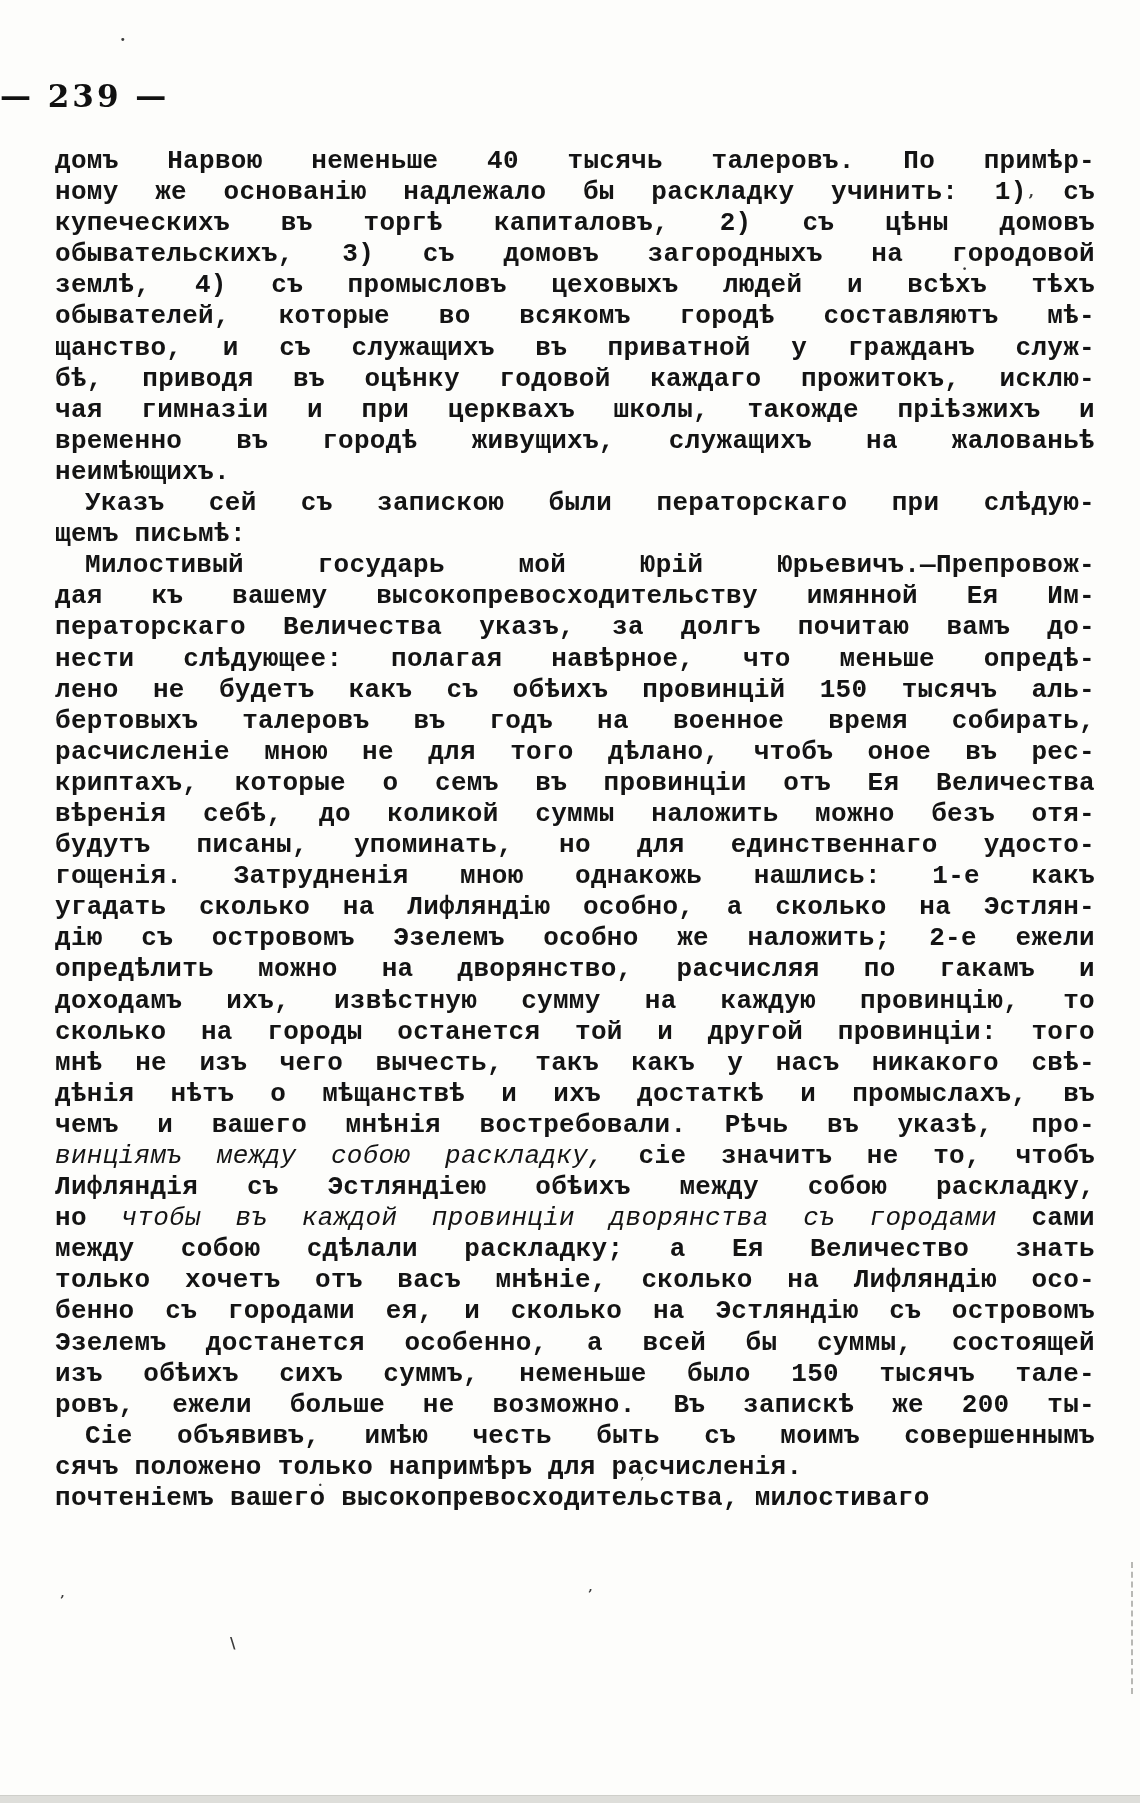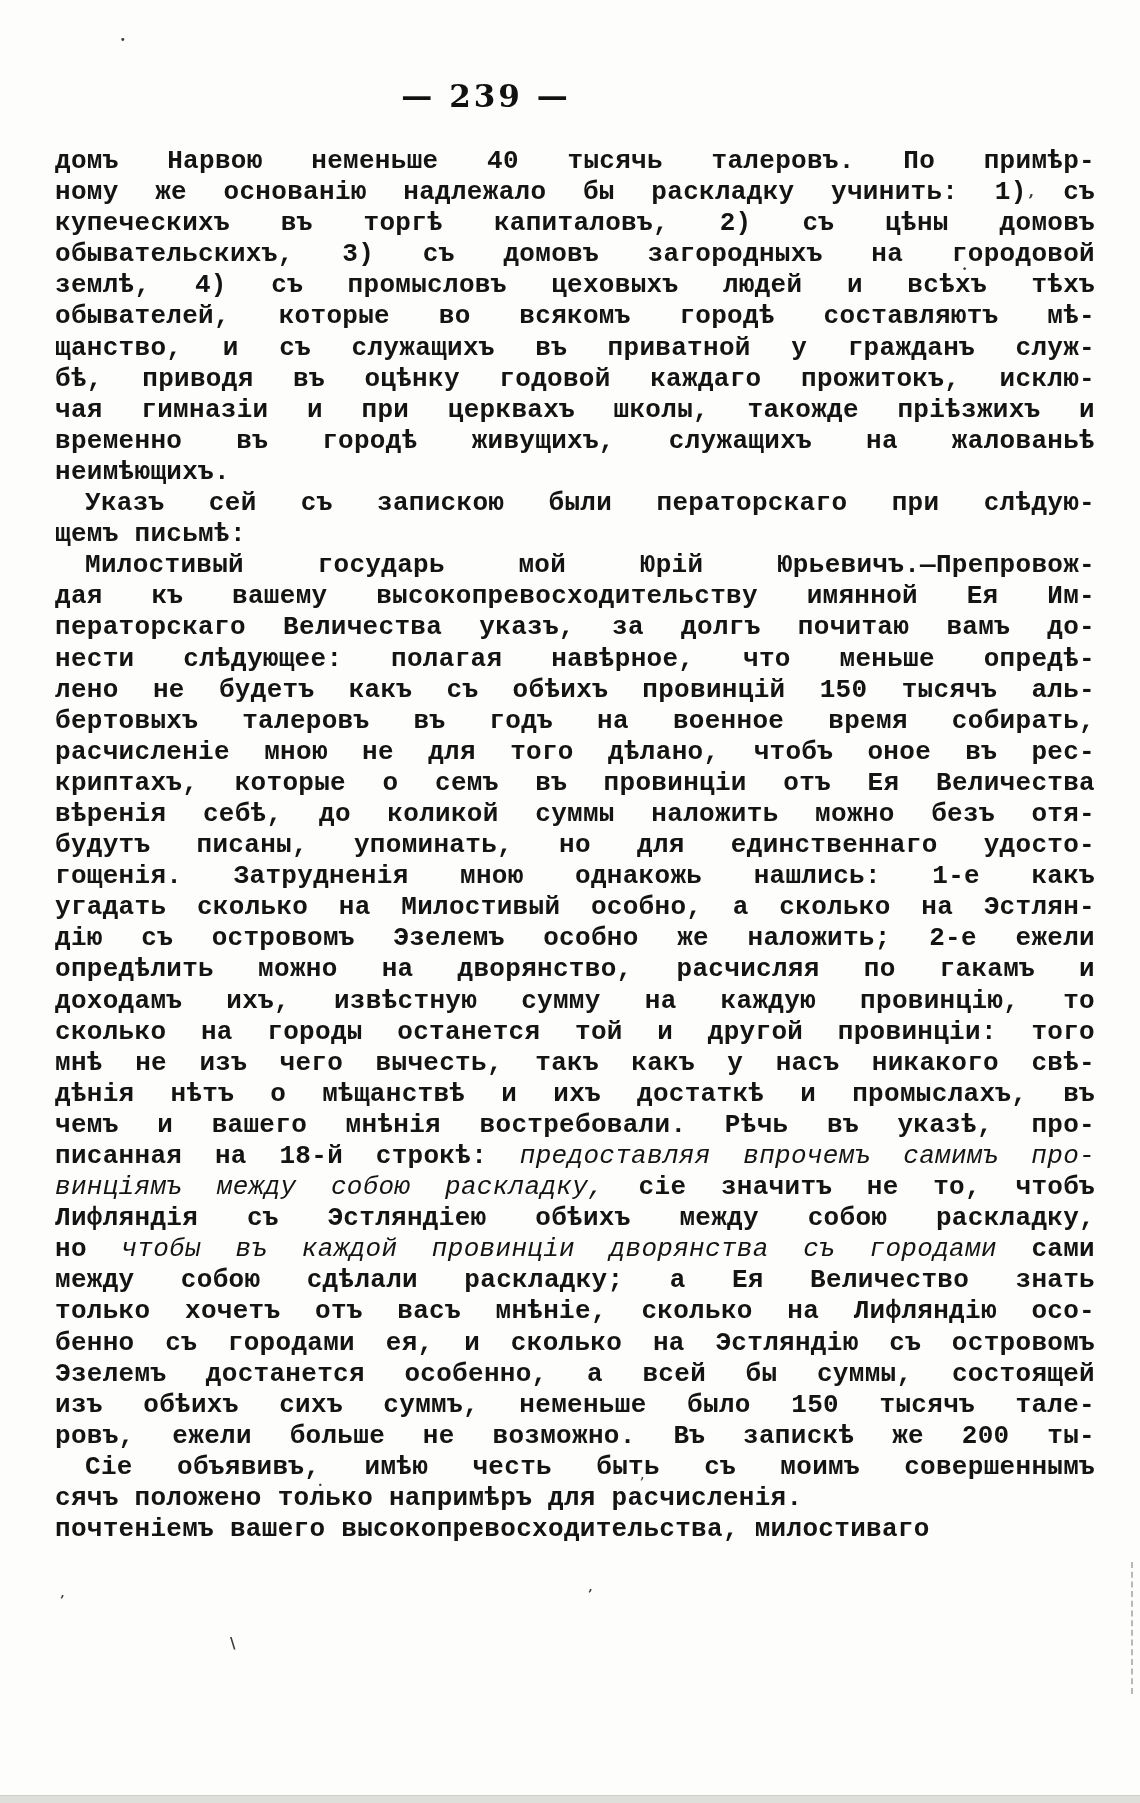--- a/index.html
+++ b/index.html
@@ -7,22 +7,22 @@
     width: 1140px; height: 1803px;
     background: #fdfdfb;
     position: relative;
     overflow: hidden;
     font-family: "DejaVu Serif", "Liberation Serif", serif;
     color: #141414;
   }
   .page { position: absolute; inset: 0; }
   .page-number {
     position: absolute;
-    top: 78px; left: 8px; width: 956px;
-    text-align: center;
+    top: 78px; left: 0; width: 956px;
+    text-align: left;
     font-size: 31px;
     font-weight: 700;
     letter-spacing: 3px;
     color: #111;
   }
   .text-block {
     position: absolute;
     left: 55px; top: 146px;
     width: 1040px;
   }
@@ -95,29 +95,28 @@
       <div class="line"><span>дая къ вашему высокопревосходительству имянной Ея Им-</span></div>
       <div class="line"><span>ператорскаго Величества указъ, за долгъ почитаю вамъ до-</span></div>
       <div class="line"><span>нести слѣдующее: полагая навѣрное, что меньше опредѣ-</span></div>
       <div class="line"><span>лено не будетъ какъ съ обѣихъ провинцій 150 тысячъ аль-</span></div>
       <div class="line"><span>бертовыхъ талеровъ въ годъ на военное время собирать,</span></div>
       <div class="line"><span>расчисленіе мною не для того дѣлано, чтобъ оное въ рес-</span></div>
       <div class="line"><span>криптахъ, которые о семъ въ провинціи отъ Ея Величества</span></div>
       <div class="line"><span>вѣренія себѣ, до коликой суммы наложить можно безъ отя-</span></div>
       <div class="line"><span>будутъ писаны, упоминать, но для единственнаго удосто-</span></div>
       <div class="line"><span>гощенія. Затрудненія мною однакожь нашлись: 1-е какъ</span></div>
-      <div class="line"><span>угадать сколько на Милостивый особно, а сколько на Эстлян-</span></div>
+      <div class="line"><span>угадать сколько на Лифляндію особно, а сколько на Эстлян-</span></div>
       <div class="line"><span>дію съ островомъ Эзелемъ особно же наложить; 2-е ежели</span></div>
       <div class="line"><span>опредѣлить можно на дворянство, расчисляя по гакамъ и</span></div>
       <div class="line"><span>доходамъ ихъ, извѣстную сумму на каждую провинцію, то</span></div>
       <div class="line"><span>сколько на городы останется той и другой провинціи: того</span></div>
       <div class="line"><span>мнѣ не изъ чего вычесть, такъ какъ у насъ никакого свѣ-</span></div>
       <div class="line"><span>дѣнія нѣтъ о мѣщанствѣ и ихъ достаткѣ и промыслахъ, въ</span></div>
       <div class="line"><span>чемъ и вашего мнѣнія востребовали. Рѣчь въ указѣ, про-</span></div>
-      <div class="line"><span>писанная на 18-й строкѣ: </span><span class="it">предоставляя впрочемъ самимъ про-</span></div>
       <div class="line"><span class="it">винціямъ между собою раскладку,</span><span> сіе значитъ не то, чтобъ</span></div>
       <div class="line"><span>Лифляндія съ Эстляндіею обѣихъ между собою раскладку,</span></div>
       <div class="line"><span>но </span><span class="it">чтобы въ каждой провинціи дворянства съ городами</span><span> сами</span></div>
       <div class="line"><span>между собою сдѣлали раскладку; а Ея Величество знать</span></div>
       <div class="line"><span>только хочетъ отъ васъ мнѣніе, сколько на Лифляндію осо-</span></div>
       <div class="line"><span>бенно съ городами ея, и сколько на Эстляндію съ островомъ</span></div>
       <div class="line"><span>Эзелемъ достанется особенно, а всей бы суммы, состоящей</span></div>
       <div class="line"><span>изъ обѣихъ сихъ суммъ, неменьше было 150 тысячъ тале-</span></div>
       <div class="line"><span>ровъ, ежели больше не возможно. Въ запискѣ же 200 ты-</span></div>
       <div class="line indent"><span>Сіе объявивъ, имѣю честь быть съ моимъ совершеннымъ</span></div>

